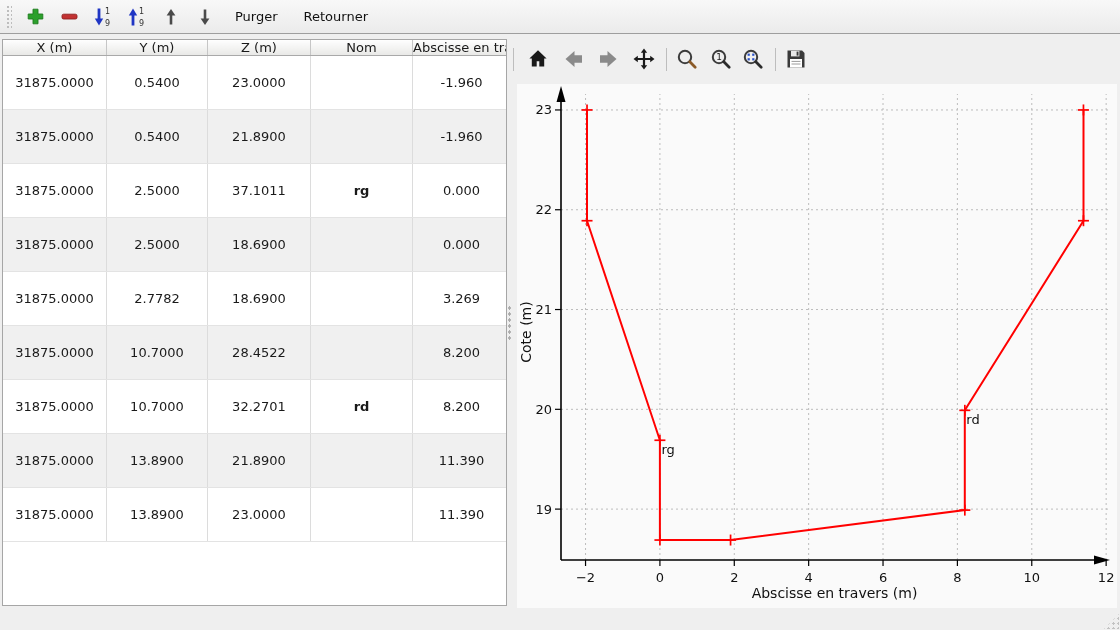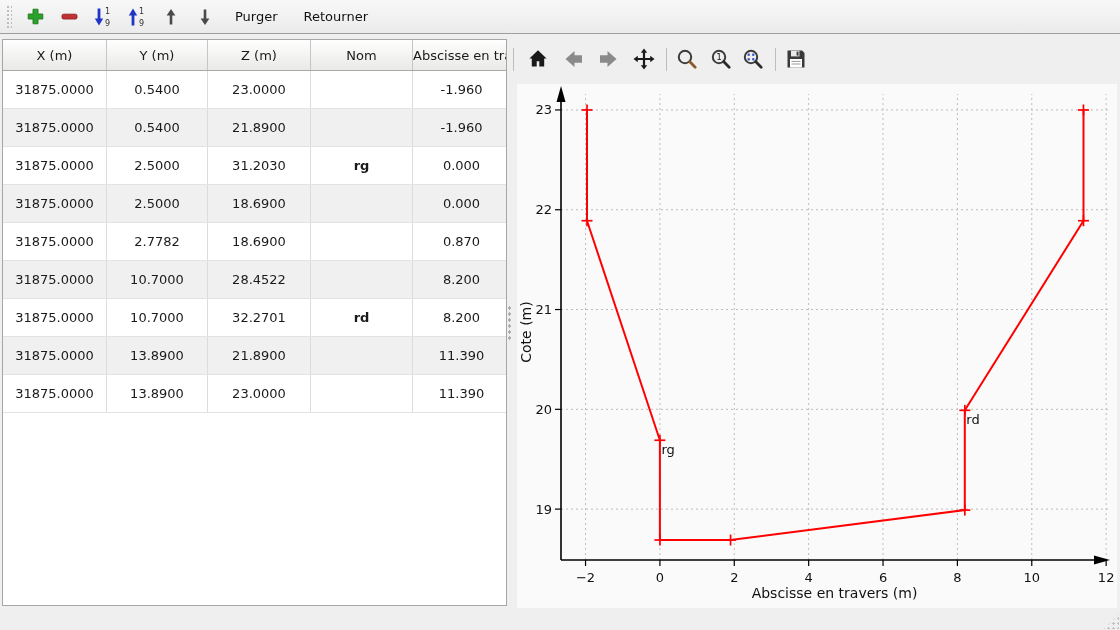--- a/index.html
+++ b/index.html
@@ -32,31 +32,31 @@
     padding:0 11px;margin:0 2px;
   }
   
   .table-panel{
     position:absolute;left:2px;top:39px;width:505px;height:567px;
     background:#fff;border:1px solid #a6a6a6;box-sizing:border-box;
     overflow:hidden;
   }
   table.points{border-collapse:collapse;table-layout:fixed;width:503px;}
   table.points th{
-    height:30px;
+    height:15px;
     background:linear-gradient(#fefefe,#e9e9e7);
     border-right:1px solid #c6c6c6;border-bottom:1px solid #a9a9a9;
     font-size:13px;font-weight:normal;color:#1a1a1a;
     overflow:hidden;white-space:nowrap;text-align:center;padding:0;
   }
   table.points th:last-child{text-align:right;border-right:none;}
   table.points td{
     height:29px;text-align:center;font-size:13px;color:#1a1a1a;
     border-right:1px solid #dcdcdc;border-bottom:1px solid #e3e3e3;
-    overflow:hidden;white-space:nowrap;padding:4px;background:#fff;
+    overflow:hidden;white-space:nowrap;padding:12px;background:#fff;
   }
   table.points td:last-child{border-right:none;text-align:center;}
   table.points tr.alt td{background:#f0f0f0;}
   td.z-blue{color:#0000ee;}
   td.z-red{color:#ee0000;}
   td.nom{color:#8b0000;font-weight:bold;font-size:12px;}
   td.abs{color:#bcbcbc;}
   
   .splitter{
     position:absolute;left:507px;top:39px;width:4px;height:567px;
@@ -161,37 +161,37 @@
         <tr class="alt">
           <td>31875.0000</td>
           <td>0.5400</td>
           <td class="z-black">21.8900</td>
           <td class="nom"></td>
           <td class="abs">-1.960</td>
         </tr>
         <tr>
           <td>31875.0000</td>
           <td>2.5000</td>
-          <td class="z-black">31.2030</td>
+          <td class="z-black">37.1011</td>
           <td class="nom">rg</td>
           <td class="abs">0.000</td>
         </tr>
         <tr class="alt">
           <td>31875.0000</td>
           <td>2.5000</td>
           <td class="z-red">18.6900</td>
           <td class="nom"></td>
           <td class="abs">0.000</td>
         </tr>
         <tr>
           <td>31875.0000</td>
           <td>2.7782</td>
           <td class="z-red">18.6900</td>
           <td class="nom"></td>
-          <td class="abs">0.870</td>
+          <td class="abs">3.269</td>
         </tr>
         <tr class="alt">
           <td>31875.0000</td>
           <td>10.7000</td>
           <td class="z-black">28.4522</td>
           <td class="nom"></td>
           <td class="abs">8.200</td>
         </tr>
         <tr>
           <td>31875.0000</td>

